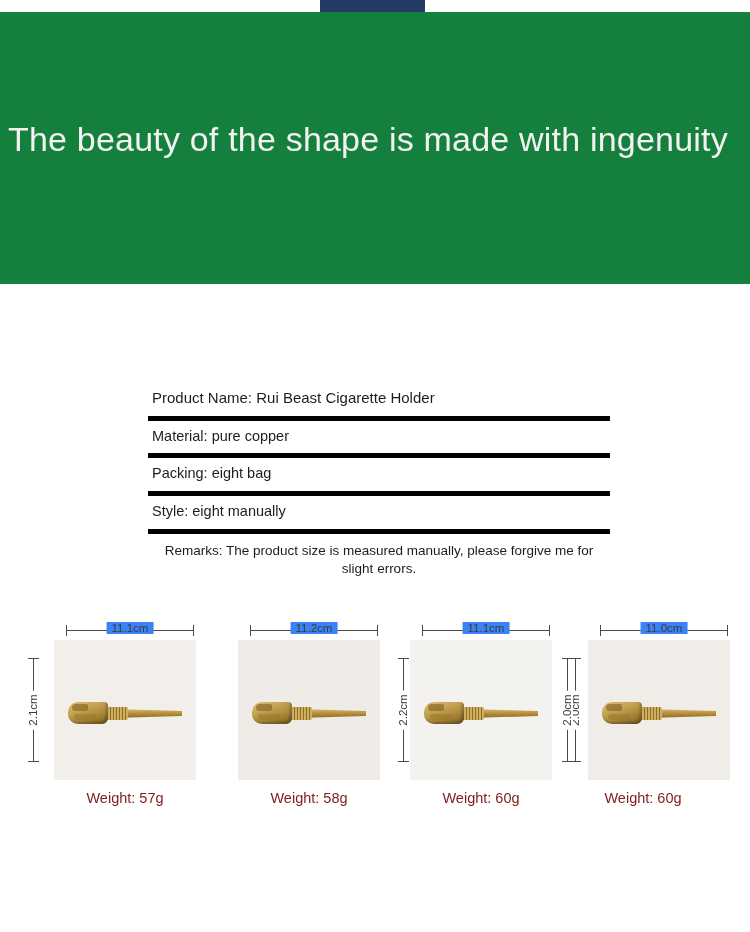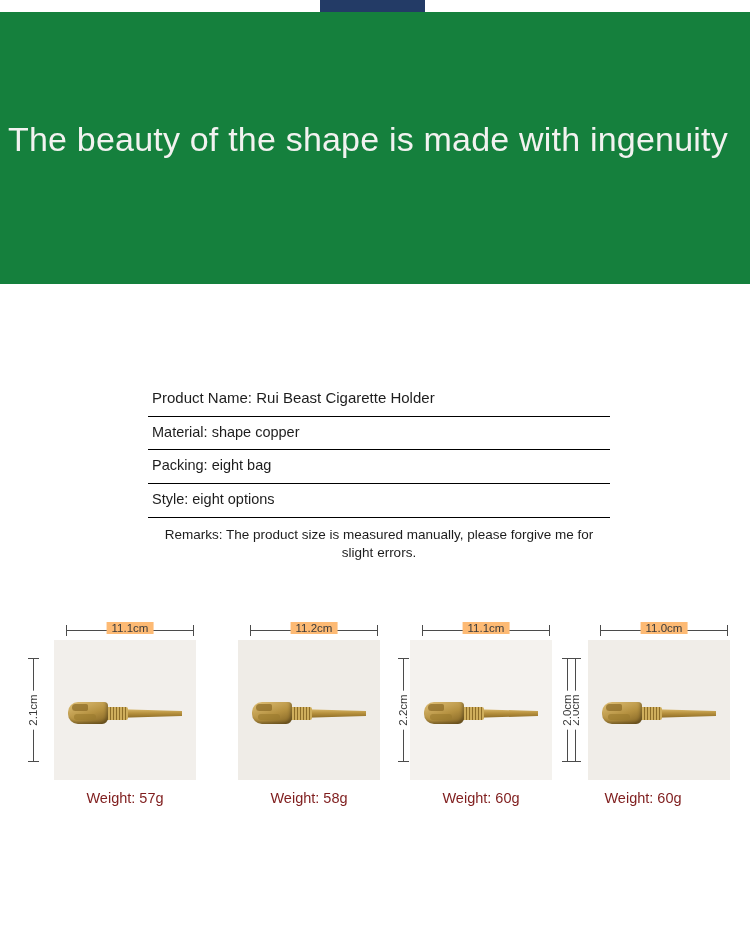--- a/index.html
+++ b/index.html
@@ -55,21 +55,21 @@
   }
 
   
   .spec-block {
     position: absolute;
     left: 148px;
     top: 384px;
     width: 462px;
   }
   .spec-row {
-    border-bottom: 1px solid #000000;
+    border-bottom: 5px solid #000000;
     padding: 6px 4px 8px 4px;
     font-size: 14.5px;
     color: #1d1d1d;
     line-height: 1.3;
   }
   .spec-row.first {
     font-size: 15px;
     padding-top: 4px;
   }
   .spec-row.remark {
@@ -119,21 +119,21 @@
     height: 11px;
     background: #4b4b4b;
   }
   .dim-width .cap.l { left: 0; }
   .dim-width .cap.r { right: 0; }
   .dim-width .lbl {
     position: absolute;
     top: 2px;
     left: 50%;
     transform: translateX(-50%);
-    background: #fdba74;
+    background: #3b82f6;
     padding: 0 5px;
     font-size: 11.5px;
     color: #3a3a3a;
     white-space: nowrap;
   }
 
   .photo-wrap {
     position: relative;
     margin-left: 22px;
     width: 142px;
@@ -266,23 +266,23 @@
 <div class="top-strip">
   <div class="top-strip-tab"></div>
 </div>
 
 <div class="hero">
   <div class="hero-title">The beauty of the shape is made with ingenuity</div>
 </div>
 
 <div class="spec-block">
   <div class="spec-row first">Product Name: Rui Beast Cigarette Holder</div>
-  <div class="spec-row">Material: shape copper</div>
+  <div class="spec-row">Material: pure copper</div>
   <div class="spec-row">Packing: eight bag</div>
-  <div class="spec-row">Style: eight options</div>
+  <div class="spec-row">Style: eight manually</div>
   <div class="spec-row remark">Remarks: The product size is measured manually, please forgive me for slight errors.</div>
 </div>
 
 <div class="product-grid">
 
   <div class="product-cell cell-0">
     <div class="dim-width">
       <div class="line"></div>
         <div class="cap l"></div>
         <div class="cap r"></div>

